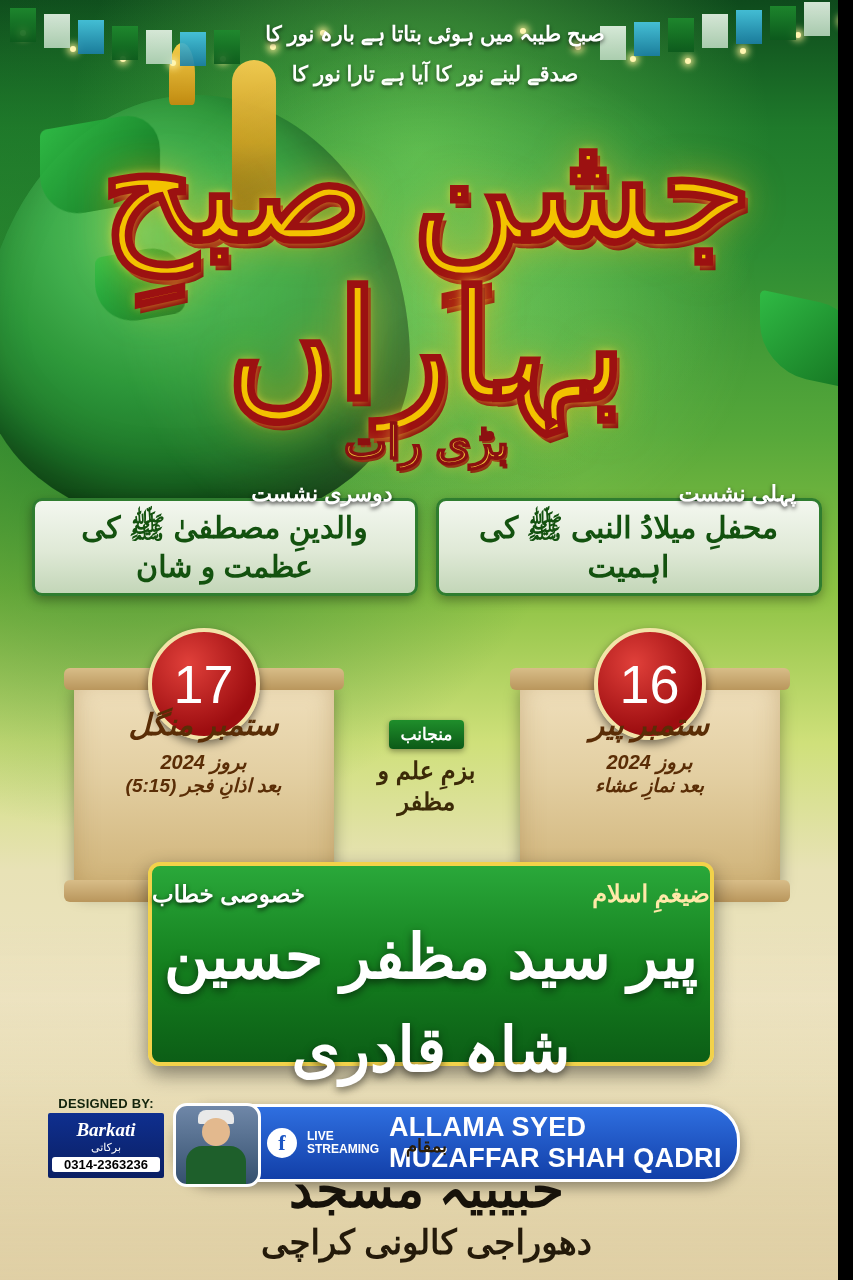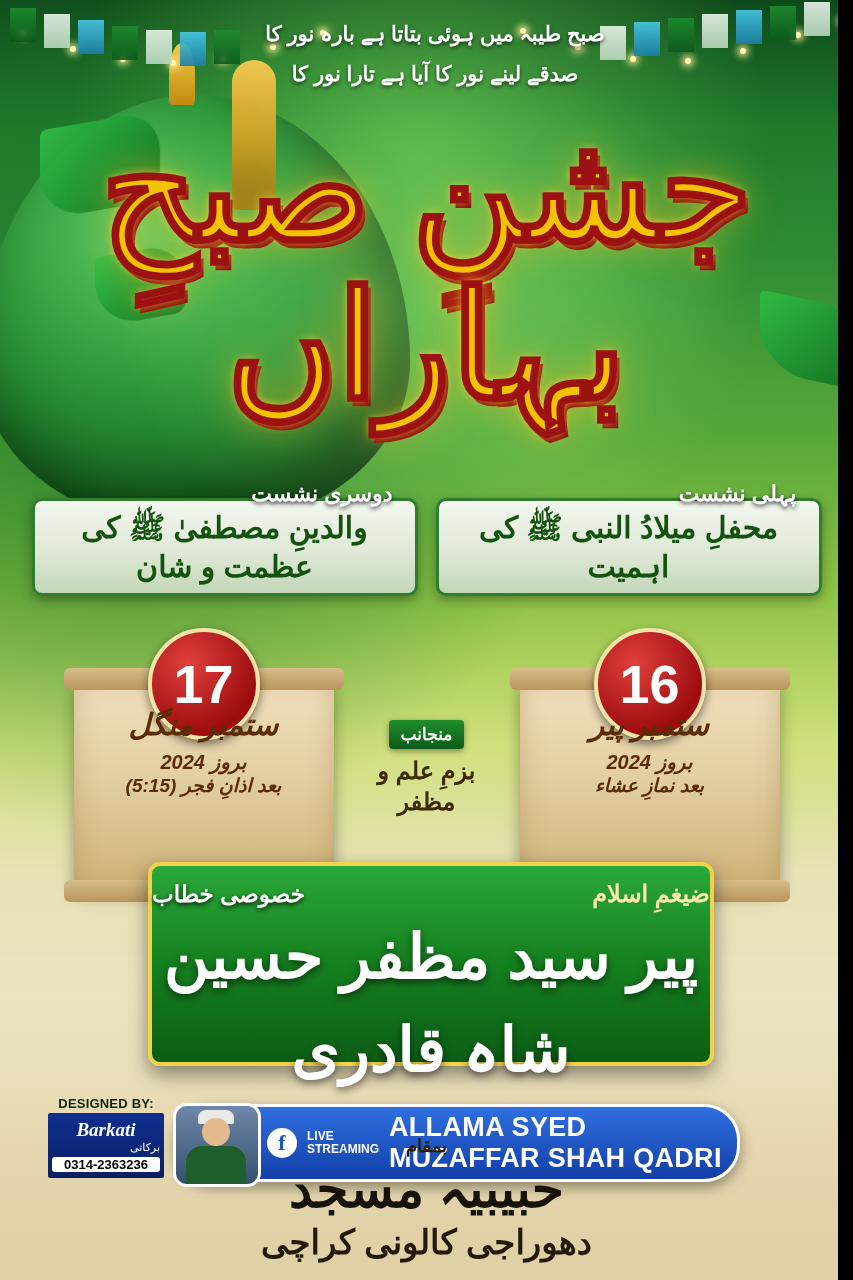--- a/index.html
+++ b/index.html
@@ -100,21 +100,21 @@
     background:linear-gradient(180deg,#d8bd88,#b9965c);border-radius:6px;
   }
   .scroll:before{top:-12px;}
   .scroll:after{bottom:-12px;}
   .badge{
     position:absolute;top:-52px;left:50%;transform:translateX(-50%);
     width:104px;height:104px;border-radius:50%;
     background:radial-gradient(circle at 35% 30%,#e0403a,#9d0d10 70%);
     border:4px solid #f2e3a8;
     box-shadow:0 4px 10px rgba(0,0,0,.5);
-    color:#fff;font-size:54px;font-weight:bold;
+    color:#fff;font-size:54px;font-weight:normal;
     display:flex;align-items:center;justify-content:center;
   }
   .scroll .dtext{
     position:absolute;inset:26px 12px 10px 12px;direction:rtl;text-align:center;
     color:#5a2d06;font-weight:bold;font-style:italic;
   }
   .dtext .d1{font-size:30px;line-height:1.25;}
   .dtext .d2{font-size:20px;margin-top:6px;}
   .dtext .d3{font-size:19px;}
   .midtag{
@@ -154,21 +154,21 @@
   .designer{
     position:absolute;left:48px;top:1096px;width:116px;
     text-align:center;
   }
   .designer .dby{font-size:13px;font-weight:bold;color:#13240c;letter-spacing:.2px;}
   .designer .card{
     margin-top:2px;background:linear-gradient(180deg,#0f2f8f,#0a1f63);
     border-radius:2px;padding:6px 4px;color:#fff;
   }
   .designer .brand{font-family:"Liberation Serif",serif;font-style:italic;font-size:19px;font-weight:bold;}
-  .designer .brandur{font-size:11px;direction:rtl;text-align:right;}
+  .designer .brandur{font-size:11px;direction:rtl;}
   .designer .phone{margin-top:3px;background:#fff;color:#000;font-size:13px;font-weight:bold;border-radius:3px;}
   
   .livebar{
     position:absolute;left:176px;top:1104px;width:470px;height:72px;
     background:linear-gradient(180deg,#2f6fe0,#123fa8);
     border:3px solid #ffffff;border-radius:36px;
     display:flex;align-items:center;gap:10px;padding-left:88px;
     box-shadow:0 5px 14px rgba(0,0,0,.4);
   }
   .portrait{
@@ -241,20 +241,21 @@
 
   <div class="couplet">
     <div>صبح طیبہ میں ہوئی بتاتا ہے بارہ نور کا</div>
     <div>صدقے لینے نور کا آیا ہے تارا نور کا</div>
   </div>
 
   <div class="glowhaze"></div>
 
   <div class="title-wrap">
     <div class="title-main">جشنِ صبحِ بہاراں</div>
+    <div class="title-sub">بڑی رات</div>
   </div>
 
   <div class="sessions">
     <div class="session">
       <div class="label">پہلی نشست</div>
       <div class="txt">محفلِ میلادُ النبی ﷺ کی اہمیت</div>
     </div>
     <div class="session">
       <div class="label">دوسری نشست</div>
       <div class="txt">والدینِ مصطفیٰ ﷺ کی عظمت و شان</div>

